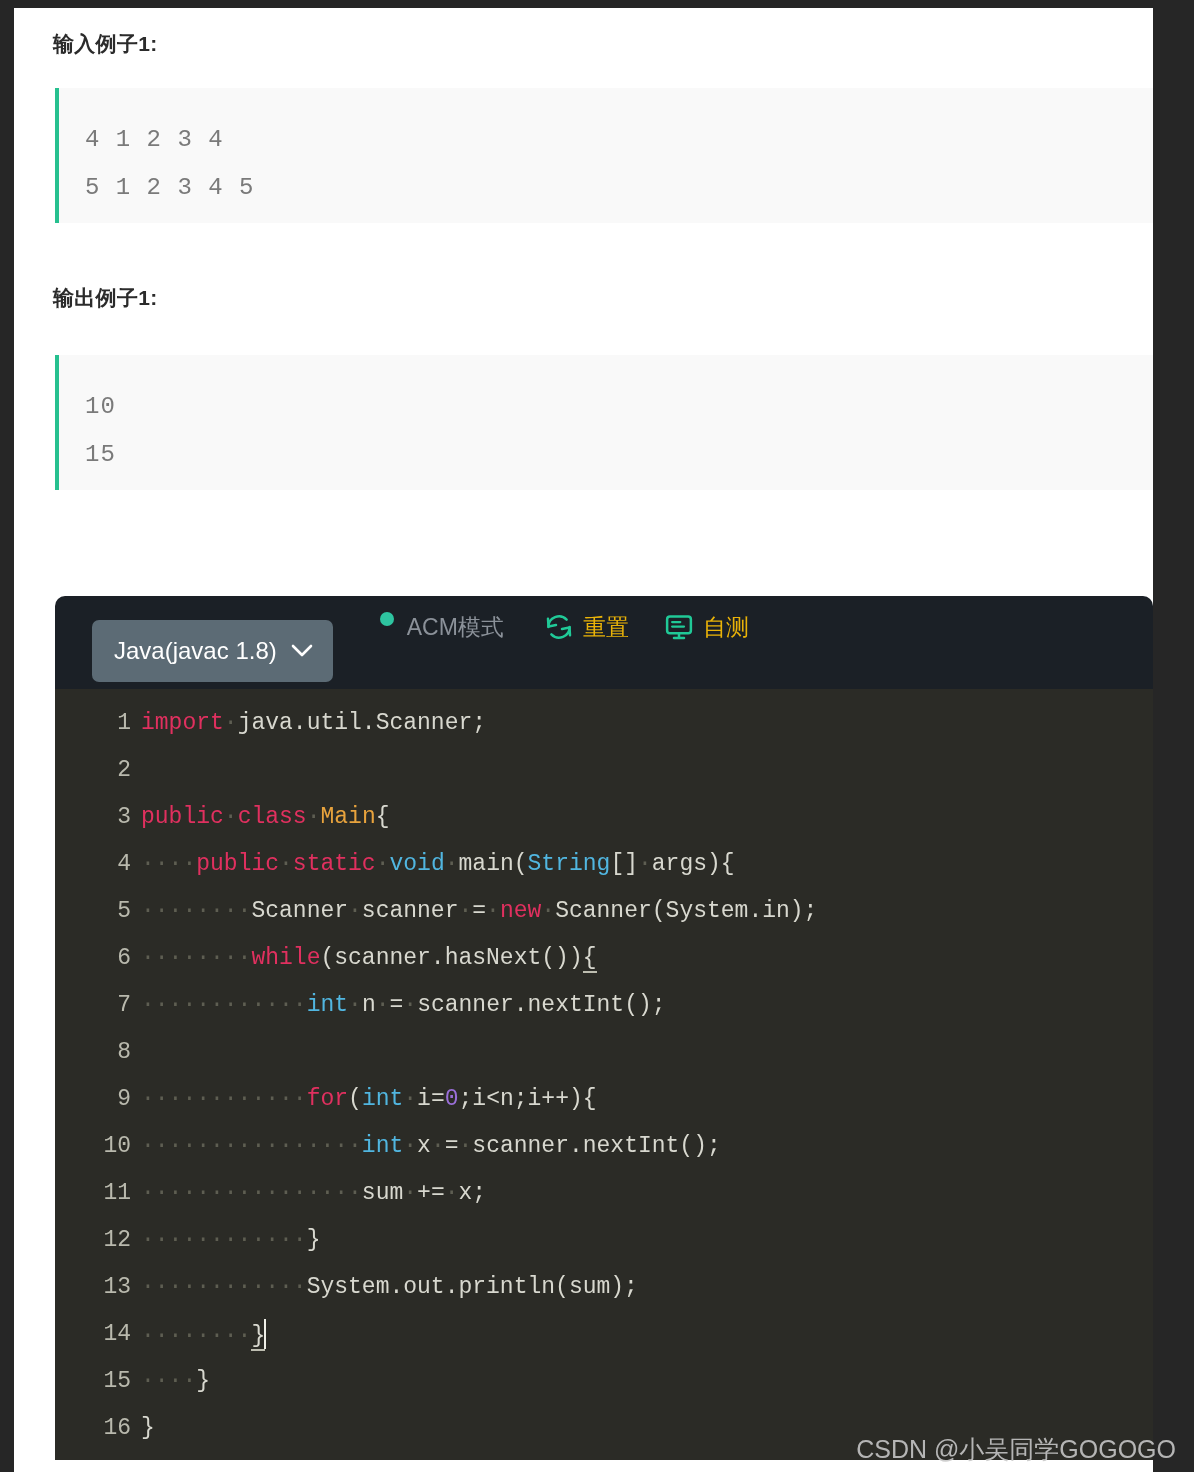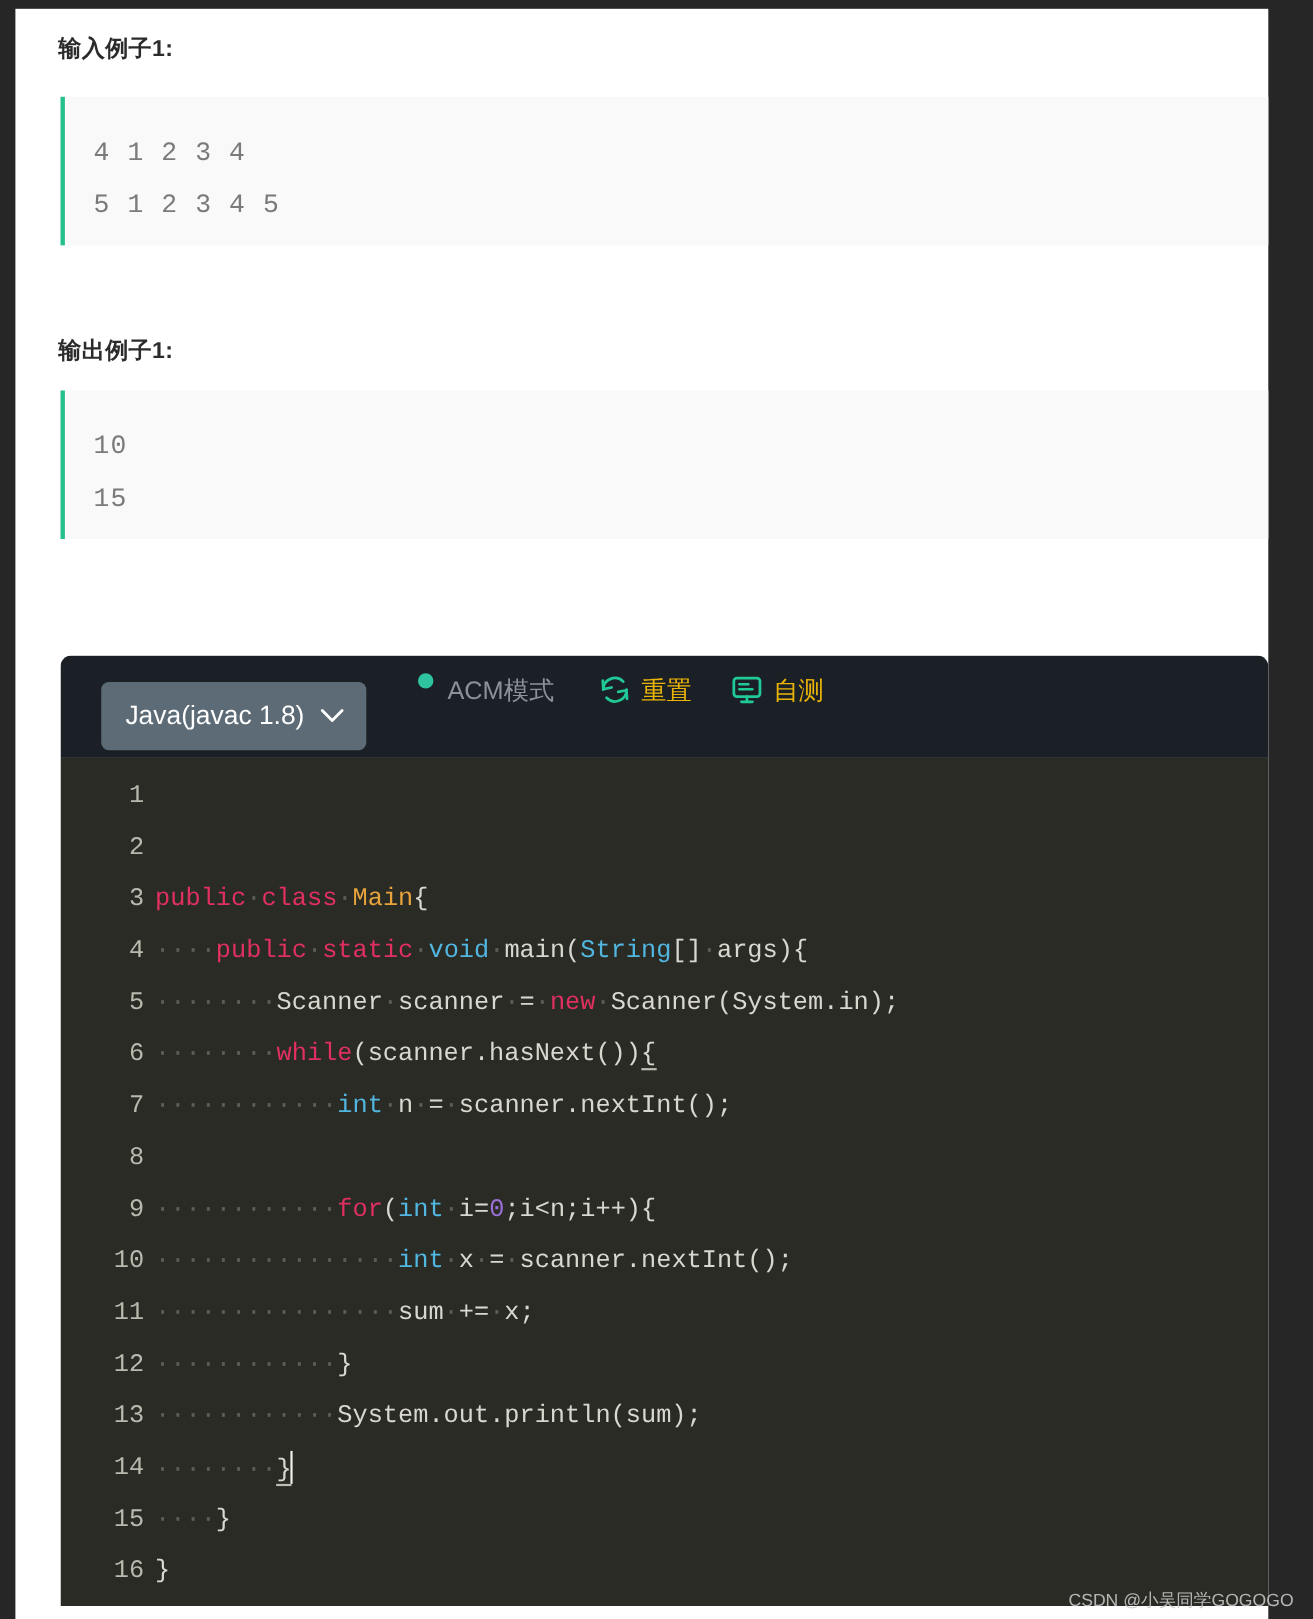--- a/index.html
+++ b/index.html
@@ -148,39 +148,39 @@
     vertical-align: -7px;
     margin-left: -1px;
   }
 
   
   #watermark {
     position: absolute;
     right: 18px;
     bottom: 6px;
     color: #c9c9c9;
-    font-size: 16px;
+    font-size: 25px;
     font-family: "Liberation Sans", sans-serif;
     white-space: nowrap;
     opacity: .88;
   }
 </style>
 </head>
 <body>
 
 <div id="page-sheet">
 
   <h3 class="section-heading" style="position:absolute;left:39px;top:22px;text-align:right;">输入例子1:</h3>
 
   <div class="sample-block" style="position:absolute;left:41px;top:80px;width:1098px;height:135px;">
     <div class="sample-line">4 1 2 3 4</div>
     <div class="sample-line">5 1 2 3 4 5</div>
   </div>
 
-  <h3 class="section-heading" style="position:absolute;left:39px;top:296px;">输出例子1:</h3>
+  <h3 class="section-heading" style="position:absolute;left:39px;top:276px;">输出例子1:</h3>
 
   <div class="sample-block" style="position:absolute;left:41px;top:347px;width:1098px;height:135px;">
     <div class="sample-line">10</div>
     <div class="sample-line">15</div>
   </div>
 
   <div id="editor-shell">
 
     <div id="editor-toolbar">
 
@@ -221,20 +221,21 @@
           </svg>
         </span>
         <span class="teal-lbl">自测</span>
       </div>
     </div>
 
     <div id="code-canvas">
 
       <div class="code-row">
           <span class="gutter">1</span>
+          <span class="code-text"><span class="kw">import</span><span class="ws">·</span>java.util.Scanner;</span>
         </div>
 
       <div class="code-row">
           <span class="gutter">2</span>
           <span class="code-text"></span>
         </div>
 
       <div class="code-row">
           <span class="gutter">3</span>
           <span class="code-text"><span class="kw">public</span><span class="ws">·</span><span class="kw">class</span><span class="ws">·</span><span class="cls">Main</span>{</span>

